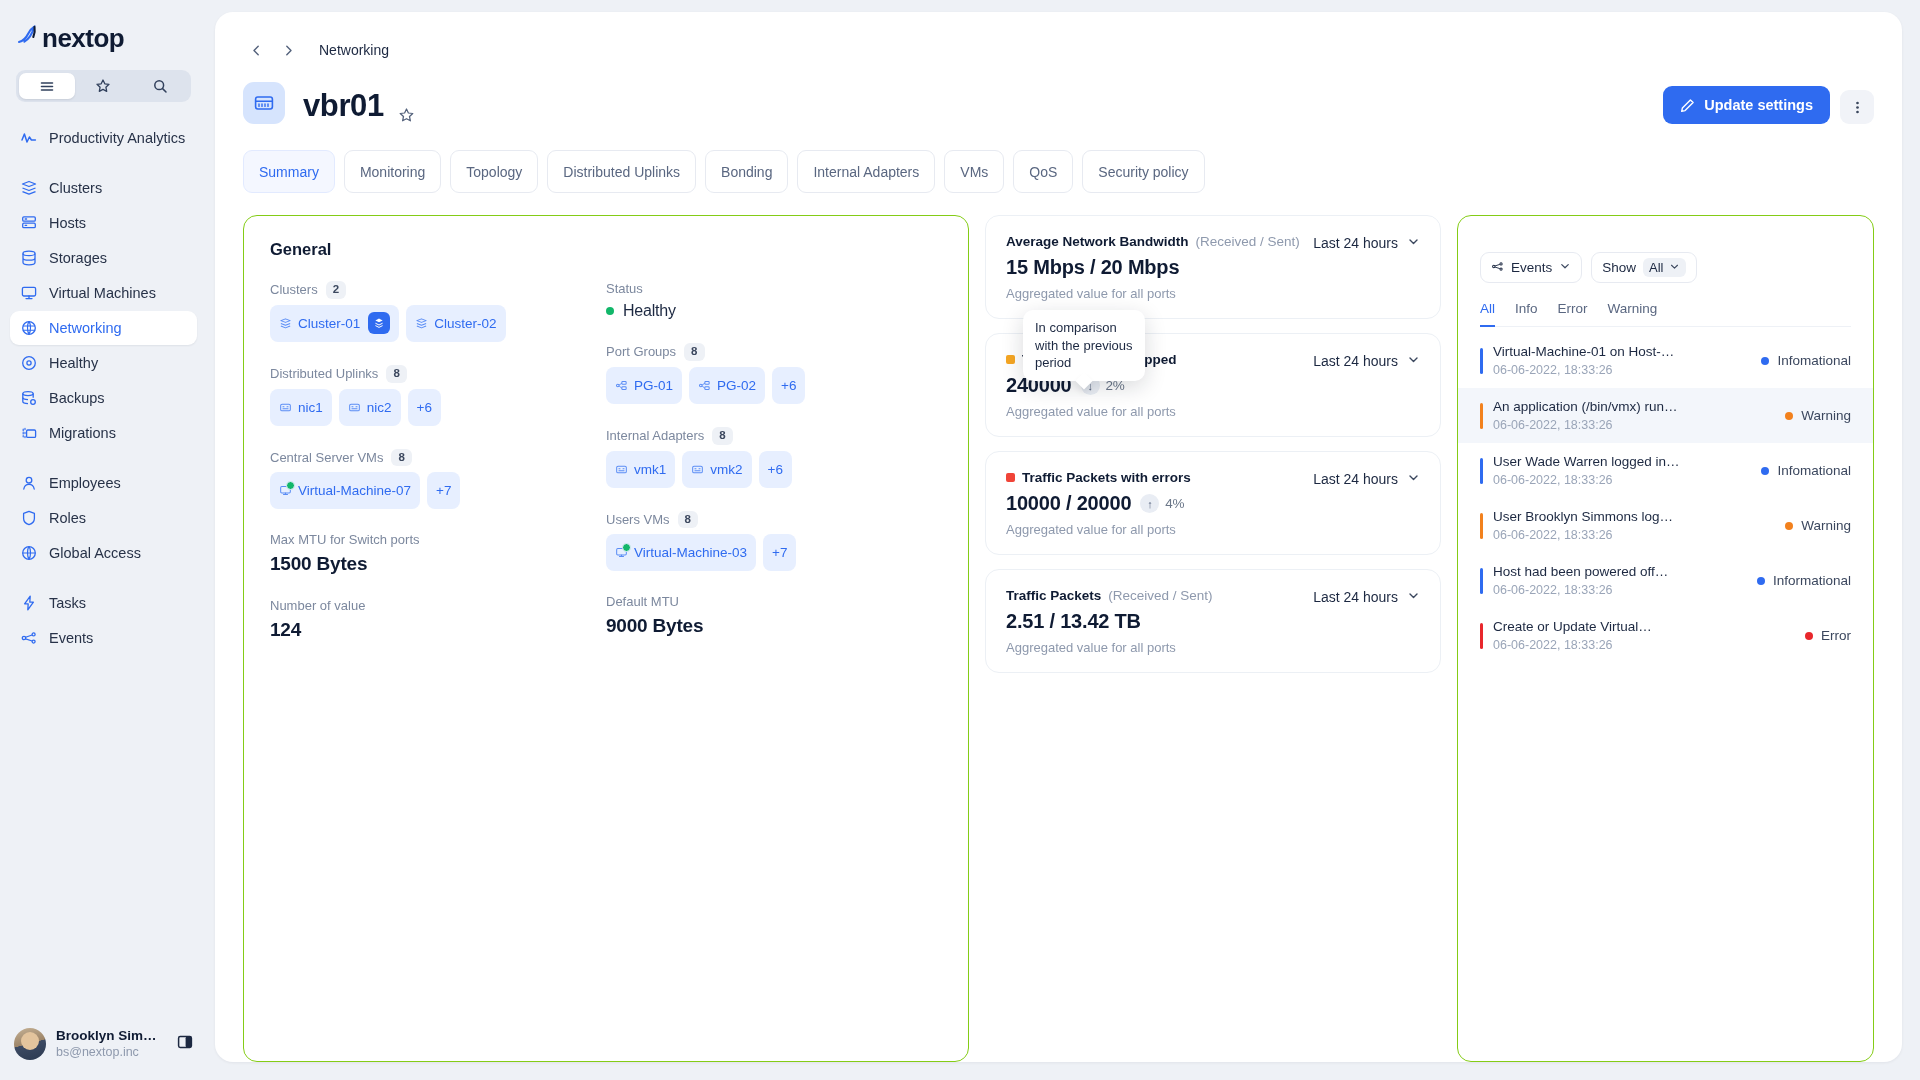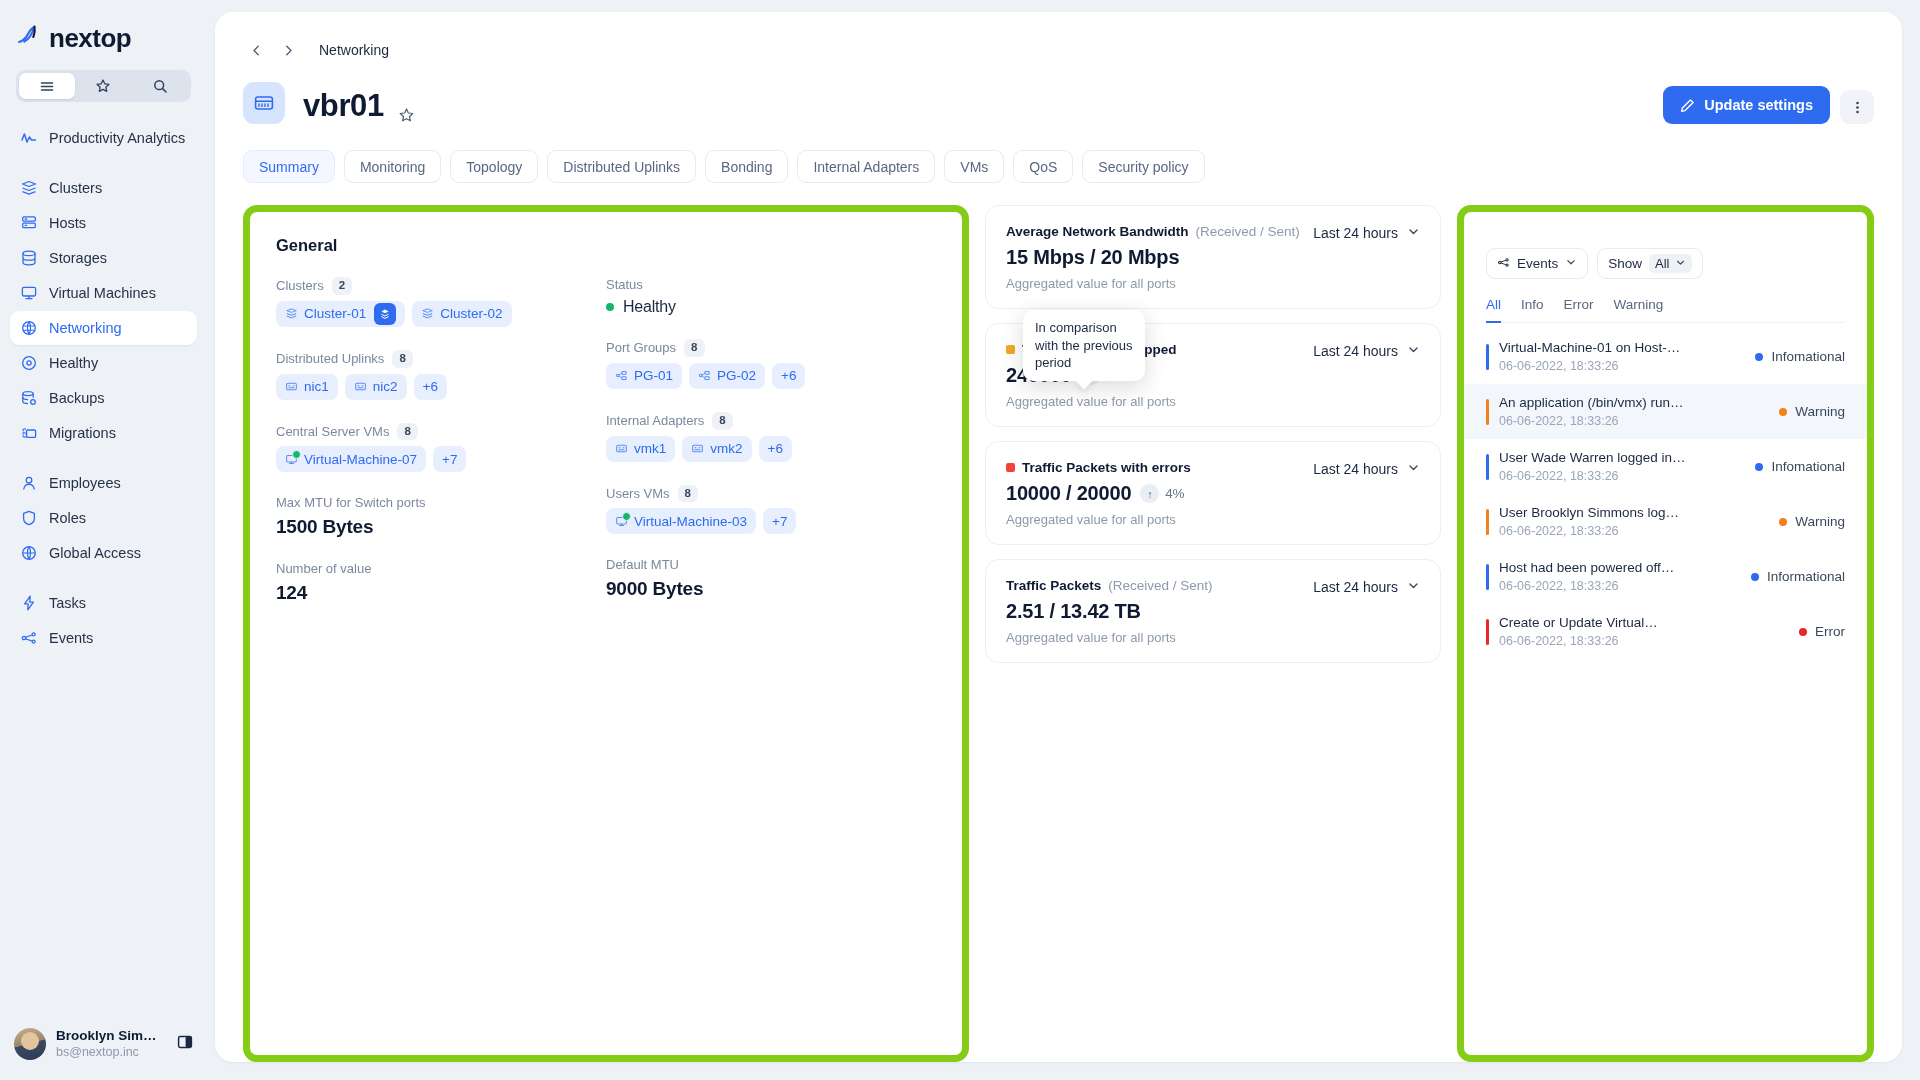--- a/index.html
+++ b/index.html
@@ -14,21 +14,21 @@
 
   
   .sidebar {
     width: 207px; height: 1080px;
     background: #eef1f6;
     display: flex; flex-direction: column;
     flex: 0 0 207px;
     position: relative;
   }
   .brand {
-    display: flex; align-items: center; gap: 7px;
+    display: flex; align-items: center; 
     padding: 20px 0 0 16px;
     height: 56px;
   }
   .brand-logo { flex: 0 0 auto; }
   .brand-name {
     font-size: 26px; font-weight: 700; color: #0f1b33;
     letter-spacing: -0.5px;
   }
 
   .seg-group {
@@ -123,32 +123,32 @@
   .btn-icon-sq {
     width: 34px; height: 34px; margin-left: 10px;
     border-radius: 9px; background: #f1f3f8;
     display: flex; align-items: center; justify-content: center;
     cursor: pointer; color: #3b475e;
   }
 
   .tabs { display: flex; gap: 9px; margin-top: 26px; flex-wrap: nowrap; }
   .tab {
     border: 1px solid #e7eaf1; background: #fff;
-    border-radius: 9px; height: 33px;
+    border-radius: 9px; height: 43px;
     display: flex; align-items: center; padding: 0 15px;
     font-size: 14px; color: #5a6781; cursor: pointer; white-space: nowrap;
   }
   .tab.active { color: #2f6bf0; background: #f4f7ff; border-color: #e2eaff; font-weight: 500; }
 
   
   .content {
     display: flex; gap: 16px; margin-top: 22px; flex: 1 1 auto; min-height: 0;
   }
   .panel {
-    background: #fff; border: 7px solid #84cc16; border-radius: 14px;
+    background: #fff; border: 1px solid #84cc16; border-radius: 14px;
   }
   .panel-general { flex: 0 0 726px; padding: 24px 26px; }
   .col-metrics { flex: 0 0 456px; display: flex; flex-direction: column; gap: 14px; position: relative; }
   .panel-events { flex: 1 1 auto; padding: 22px 0 0 0; display: flex; flex-direction: column; }
 
   .panel-h { font-size: 16.5px; font-weight: 700; color: #0f1b33; }
 
   .gen-grid { display: flex; margin-top: 22px; }
   .gen-col { flex: 0 0 50%; }
   .gen-block { margin-bottom: 23px; }
@@ -158,21 +158,21 @@
     font-size: 11.5px; font-weight: 600; padding: 2px 7px; line-height: 1.2;
   }
   .gen-value { font-size: 19px; font-weight: 700; color: #0f1b33; letter-spacing: -0.2px; }
   .gen-value.status { display: flex; align-items: center; gap: 9px; font-size: 16px; font-weight: 400; color: #1c2841; }
   .dot-green { width: 8px; height: 8px; border-radius: 50%; background: #12b76a; display: inline-block; }
 
   .chips { display: flex; gap: 7px; flex-wrap: wrap; align-items: center; }
   .chip {
     display: flex; align-items: center; gap: 6px;
     background: #e7efff; color: #2f6bf0;
-    border-radius: 8px; height: 26px; padding: 8px 9px;
+    border-radius: 8px; height: 37px; padding: 8px 9px;
     font-size: 13.5px; cursor: pointer; position: relative; white-space: nowrap;
   }
   .chip.plain { color: #2f6bf0; }
   .chip .ic { display: flex; color: #5b8df5; }
   .chip-btn {
     width: 22px; height: 22px; border-radius: 6px; background: #2f6bf0;
     display: flex; align-items: center; justify-content: center; color: #fff;
     margin-left: 2px; cursor: pointer;
   }
   .vm-ic { position: relative; }

